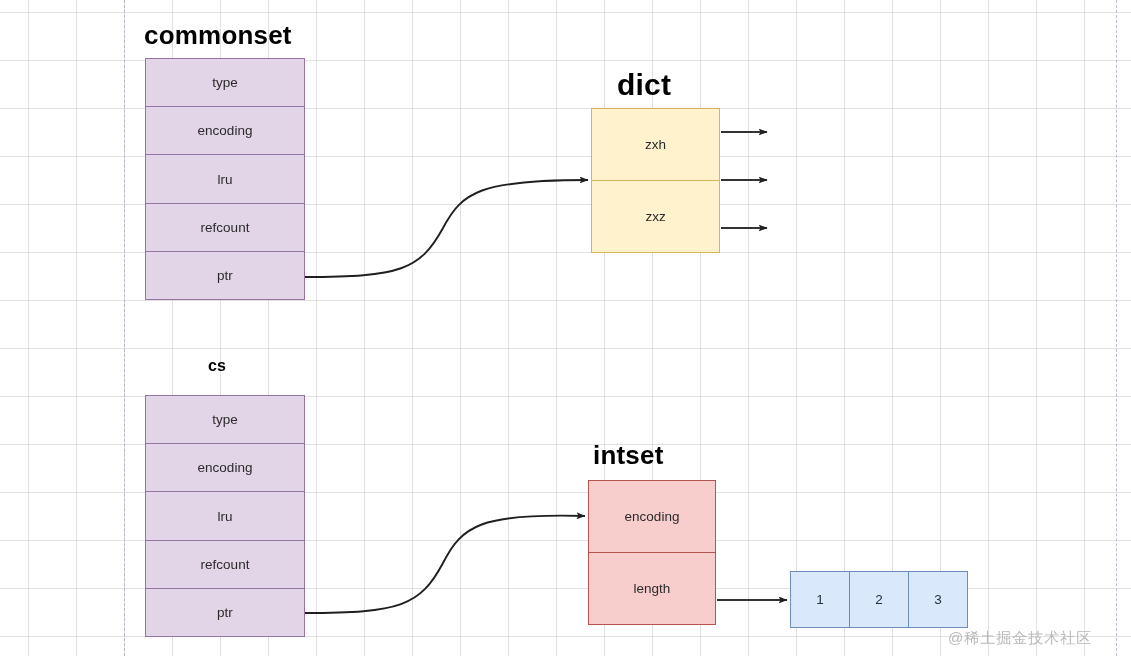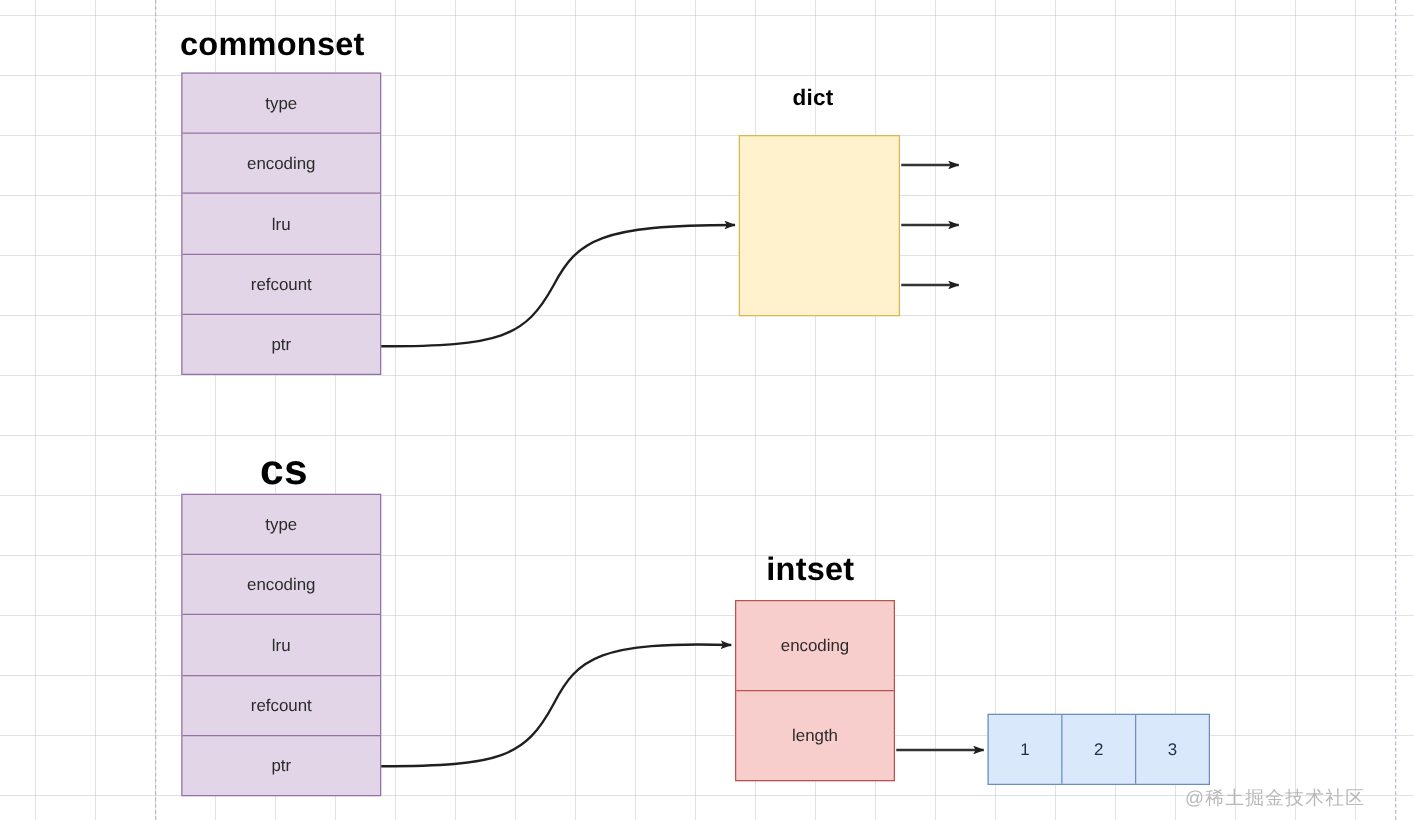--- a/index.html
+++ b/index.html
@@ -99,34 +99,36 @@
 
   <div class="title" style="left:144px;top:20px;font-size:26px;">commonset</div>
   <div class="struct purple" style="left:145px;top:58px;width:160px;height:242px;">
     <div class="cell">type</div>
     <div class="cell">encoding</div>
     <div class="cell">lru</div>
     <div class="cell">refcount</div>
     <div class="cell">ptr</div>
   </div>
 
-  <div class="title" style="left:634px;top:68px;font-size:18px;">dict</div>
+  <div class="title" style="left:617px;top:68px;font-size:30px;">dict</div>
   <div class="struct yellow" style="left:591px;top:108px;width:129px;height:145px;">
+    <div class="cell">zxh</div>
+    <div class="cell">zxz</div>
   </div>
 
-  <div class="title" style="left:208px;top:357px;font-size:34px;">cs</div>
+  <div class="title" style="left:208px;top:357px;font-size:16px;">cs</div>
   <div class="struct purple" style="left:145px;top:395px;width:160px;height:242px;">
     <div class="cell">type</div>
     <div class="cell">encoding</div>
     <div class="cell">lru</div>
     <div class="cell">refcount</div>
     <div class="cell">ptr</div>
   </div>
 
-  <div class="title" style="left:613px;top:440px;font-size:26px;">intset</div>
+  <div class="title" style="left:593px;top:440px;font-size:26px;">intset</div>
   <div class="struct pink" style="left:588px;top:480px;width:128px;height:145px;">
     <div class="cell">encoding</div>
     <div class="cell">length</div>
   </div>
 
   <div class="bluearr" style="left:790px;top:571px;width:178px;height:57px;">
     <div class="acell">1</div>
     <div class="acell">2</div>
     <div class="acell">3</div>
   </div>

